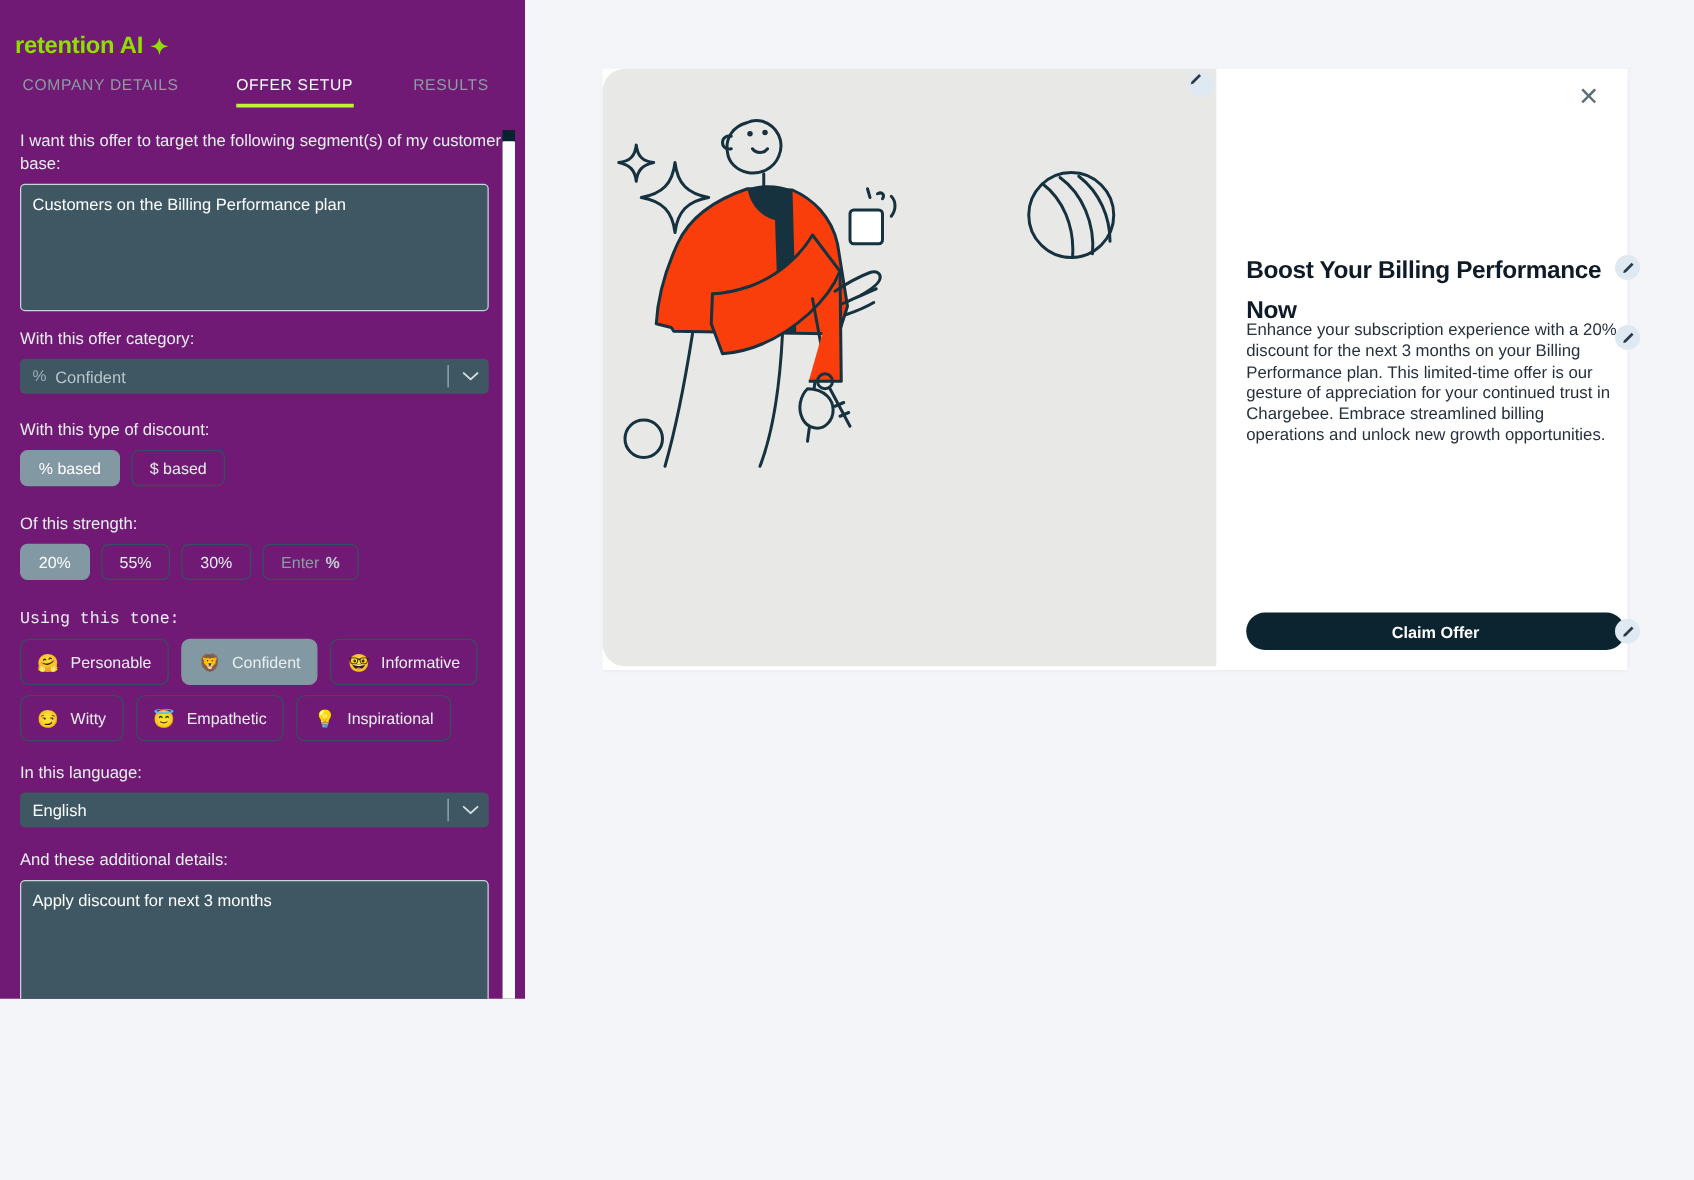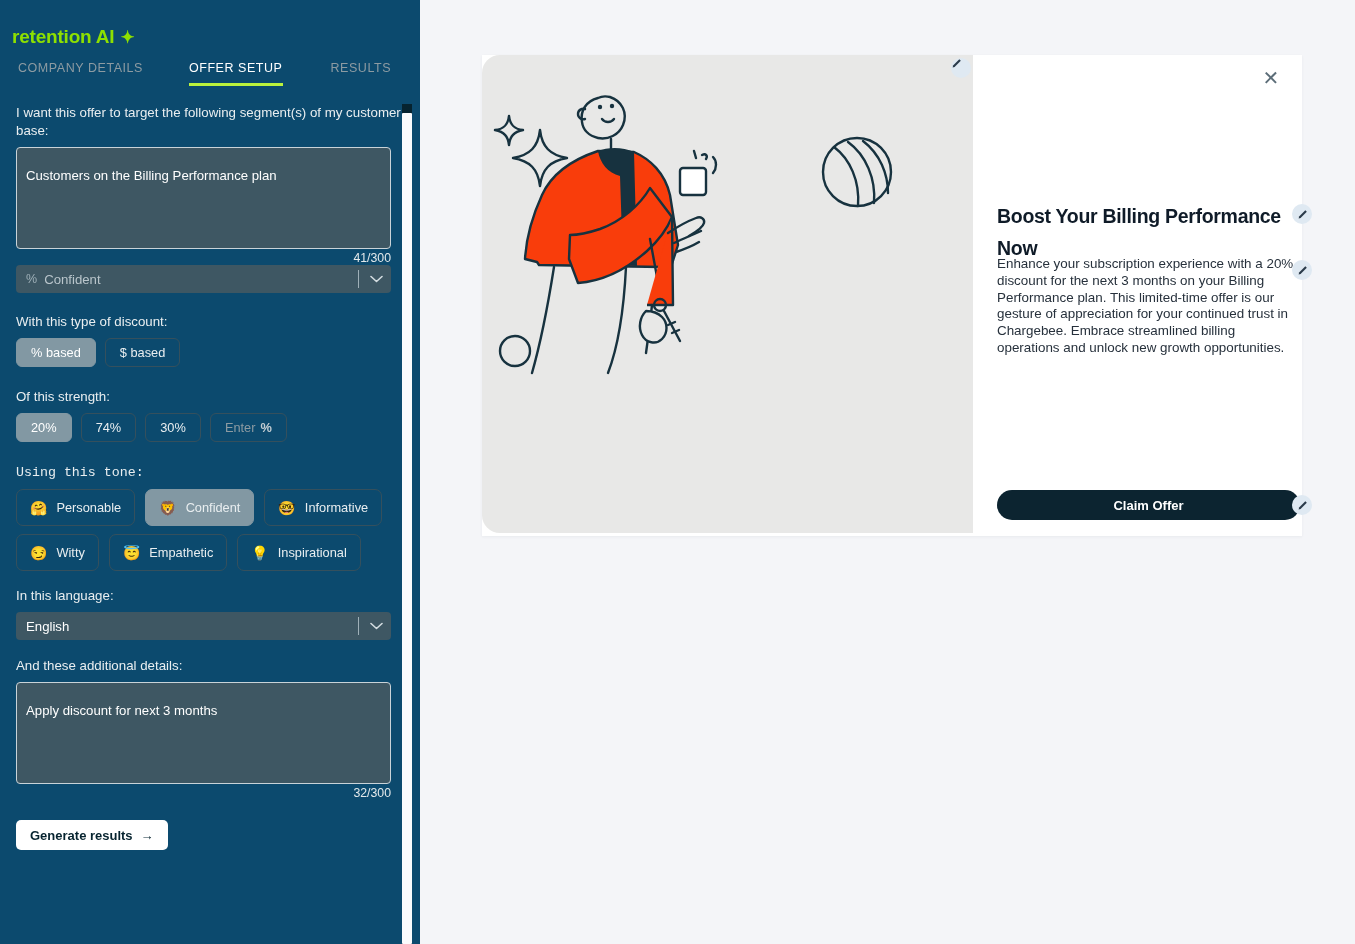--- a/index.html
+++ b/index.html
@@ -6,22 +6,22 @@
   html, body {
     width: 1355px; height: 944px;
     background: #f4f5f8;
     font-family: "Liberation Sans", sans-serif;
     overflow: hidden;
   }
   #app { position: relative; width: 1355px; height: 944px; display: flex; }
 
   
   .sidebar {
-    width: 420px; height: 944px;
-    background: #0c4a6e;
+    width: 420px; height: 799px;
+    background: #701a75;
     position: relative;
     flex: 0 0 420px;
     overflow: hidden;
   }
   .brand {
     padding: 26px 0 0 12px;
     font-size: 19px;
     font-weight: bold;
     color: #8ee000;
     letter-spacing: -0.2px;
@@ -66,21 +66,21 @@
   }
   .ta-wrap { position: relative; }
   textarea.ta {
     width: 375px; height: 102px;
     background: #3e5763;
     border: 1px solid #c9d3d8;
     border-radius: 4px;
     color: #ffffff;
     font-size: 13.2px;
     font-family: "Liberation Sans", sans-serif;
-    padding: 20px 9px;
+    padding: 8px 9px;
     resize: none;
     outline: none;
     display: block;
   }
   .counter {
     width: 375px;
     text-align: right;
     color: #e3e9eb;
     font-size: 12.3px;
     margin-top: 2px;
@@ -247,23 +247,23 @@
       <div class="tab t3">RESULTS</div>
     </nav>
 
     <div class="scrollarea">
 
       
       <div class="field-label">I want this offer to target the following segment(s) of my customer base:</div>
       <div class="ta-wrap">
         <textarea class="ta" placeholder="" style="">Customers on the Billing Performance plan</textarea>
       </div>
-      <div class="counter">41/300</div>
-
-      
+
+      
+      <div class="field-label" style="margin-top:13px;">With this offer category:</div>
       <div class="sel-wrap">
         <span class="sel-icon">%</span>
         <span class="sel-value">Confident</span>
         <span class="sel-div"></span>
         <span class="sel-caret">
           <svg width="13" height="8" viewBox="0 0 13 8">
               <path d="M1 1.5 L6.5 6.5 L12 1.5" fill="none" stroke="#d4dde1" stroke-width="1.6" stroke-linecap="round" stroke-linejoin="round"></path>
             </svg>
         </span>
       </div>
@@ -272,21 +272,21 @@
       <div class="field-label" style="margin-top:20px;">With this type of discount:</div>
       <div class="pillrow">
         <button class="pill sel">% based</button>
         <button class="pill">$ based</button>
       </div>
 
       
       <div class="field-label" style="margin-top:21px;">Of this strength:</div>
       <div class="pillrow">
         <button class="pill sel">20%</button>
-        <button class="pill">74%</button>
+        <button class="pill">55%</button>
         <button class="pill">30%</button>
         <button class="pill ghost">
           <span>Enter</span>
           <span class="pct">%</span>
         </button>
       </div>
 
       
       <div class="field-label" style="margin-top:22px;font-family:Liberation Mono, monospace;">Using this tone:</div>
       <div class="tonerow">

